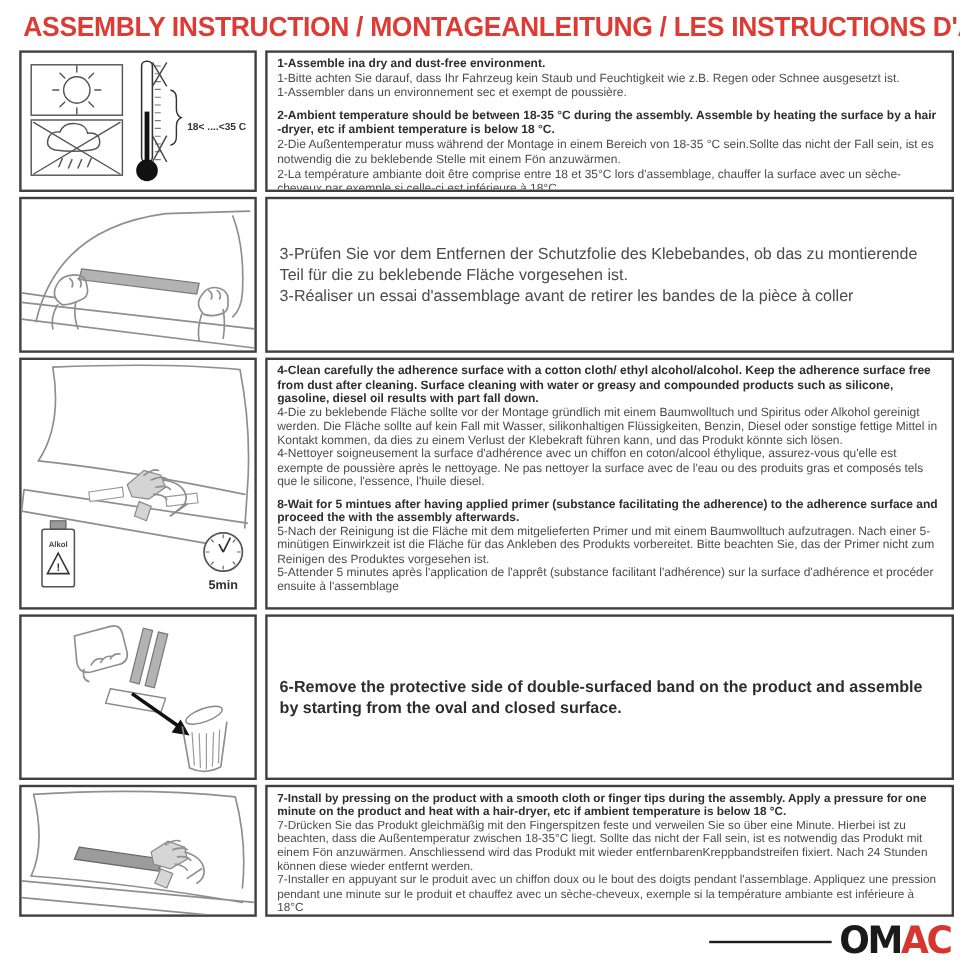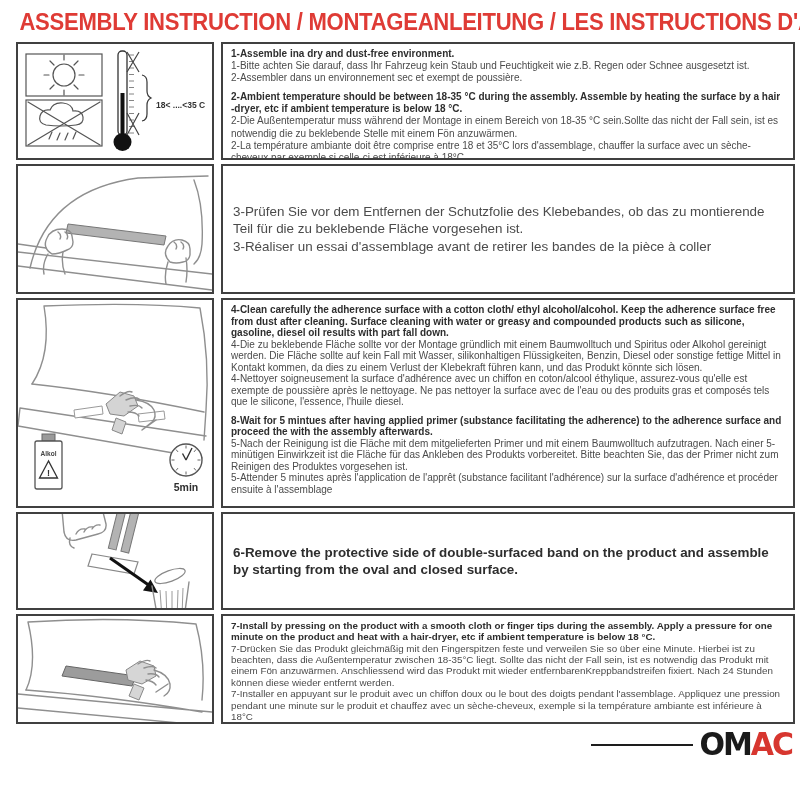--- a/index.html
+++ b/index.html
@@ -5,21 +5,21 @@
   html,body{margin:0;padding:0;background:#ffffff;}
   body{width:800px;height:800px;font-family:"Liberation Sans",sans-serif;overflow:hidden;}
   .page{position:relative;width:800px;height:800px;background:#fff;}
   .title{width:800px;text-align:center;padding-top:9px;}
   .title span{display:inline-block;color:#DF3B35;font-weight:bold;font-size:23px;letter-spacing:-.3px;transform:scaleX(.96);white-space:nowrap;}
   .grid{display:flex;flex-direction:column;gap:4px;padding:6px 5px 0 16px;}
   .row{display:flex;gap:7px;}
   .cell{border:2px solid #404040;background:#fff;box-sizing:border-box;overflow:hidden;}
   .icon-cell{flex:0 0 198px;width:198px;display:flex;align-items:center;justify-content:flex-start;}
   .text-cell{flex:1;padding:4px 8px;color:#4b4b4b;}
-  .r1{height:118px}.r2{height:130px}.r3{height:210px}.r4{height:98px}.r5{height:110px}
+  .r1{height:118px}.r2{height:130px}.r3{height:210px}.r4{height:138px}.r5{height:110px}
   .text-cell p{margin:0;}
   .sec+.sec{margin-top:7px;}
   .en{font-weight:bold;color:#2e2e2e;}
   .tiny .text-cell{font-size:9.8px;line-height:1.16;}
   .dense .text-cell{font-size:10px;line-height:1.15;}
   .large .text-cell{font-size:13.4px;line-height:1.3;display:flex;flex-direction:column;justify-content:center;padding-left:10px;}
   .footer{display:flex;align-items:center;justify-content:flex-end;padding:6px 8px 0 0;margin-left:48px;}
   .footer-line{width:102px;height:2px;background:#1d1d1d;margin-right:6px;}
   .logo{font-family:"DejaVu Sans",sans-serif;font-weight:800;font-size:30px;letter-spacing:-2px;line-height:1;transform:scaleY(1.05);}
   .logo-black{color:#1A1A1A;}
@@ -65,21 +65,21 @@
             <path d="M124 30 q5 1 5 7 v9 q0 5 4 7 q-4 2 -4 7 v9 q0 6 -5 7" style="stroke:#333;stroke-width:1.2;fill:none"></path>
             <text x="138" y="63" font-size="8.5" font-weight="bold" fill="#333">18&lt; ....&lt;35 C</text>
           </g>
         </svg>
       </div>
       <div class="cell text-cell small-cell">
         <div class="small" style="display:contents">
           <div class="sec" style="font-size:10px;line-height:1.21">
             <p class="en">1-Assemble ina dry and dust-free environment.</p>
             <p>1-Bitte achten Sie darauf, dass Ihr Fahrzeug kein Staub und Feuchtigkeit wie z.B. Regen oder Schnee ausgesetzt ist.</p>
-            <p>2-Assembler dans un environnement sec et exempt de poussière.</p>
+            <p>1-Assembler dans un environnement sec et exempt de poussière.</p>
           </div>
           <div class="sec" style="font-size:10px;line-height:1.21">
             <p class="en">2-Ambient temperature should be between 18-35 °C  during the assembly. Assemble by heating the surface by a hair -dryer, etc if ambient temperature is below 18 °C.</p>
             <p>2-Die Außentemperatur muss während der Montage in einem Bereich von 18-35 °C  sein.Sollte das nicht der Fall sein, ist es notwendig die zu beklebende Stelle mit einem Fön anzuwärmen.</p>
             <p>2-La température ambiante doit être comprise entre 18 et 35°C lors d'assemblage, chauffer la surface avec un sèche-cheveux par exemple si celle-ci est inférieure à 18°C.</p>
           </div>
         </div>
       </div>
     </div>
 

